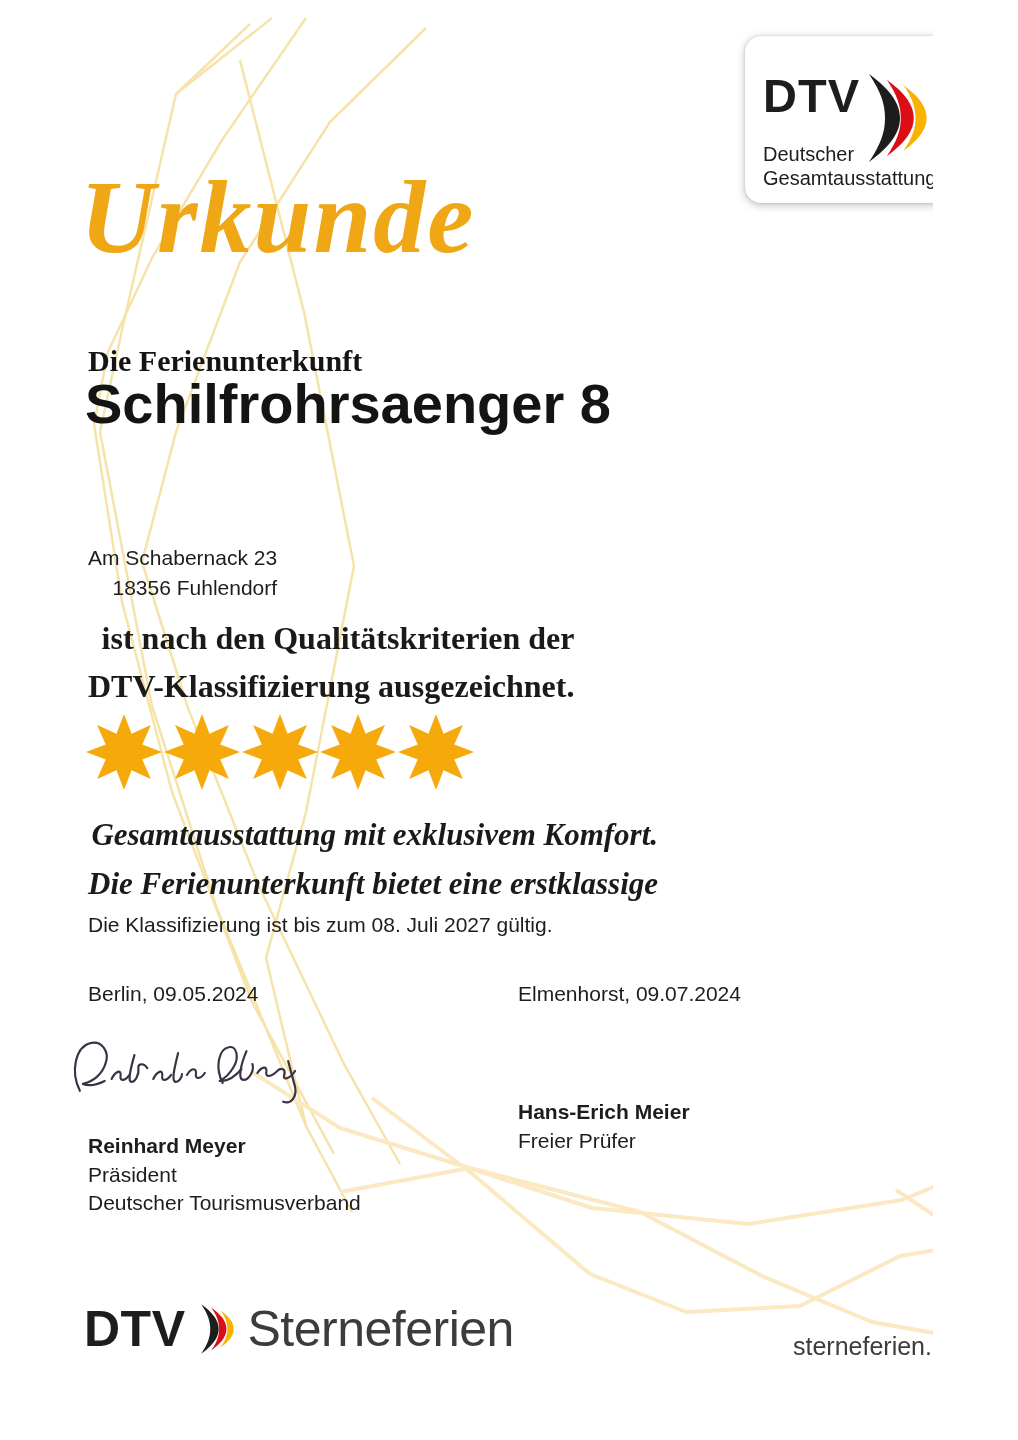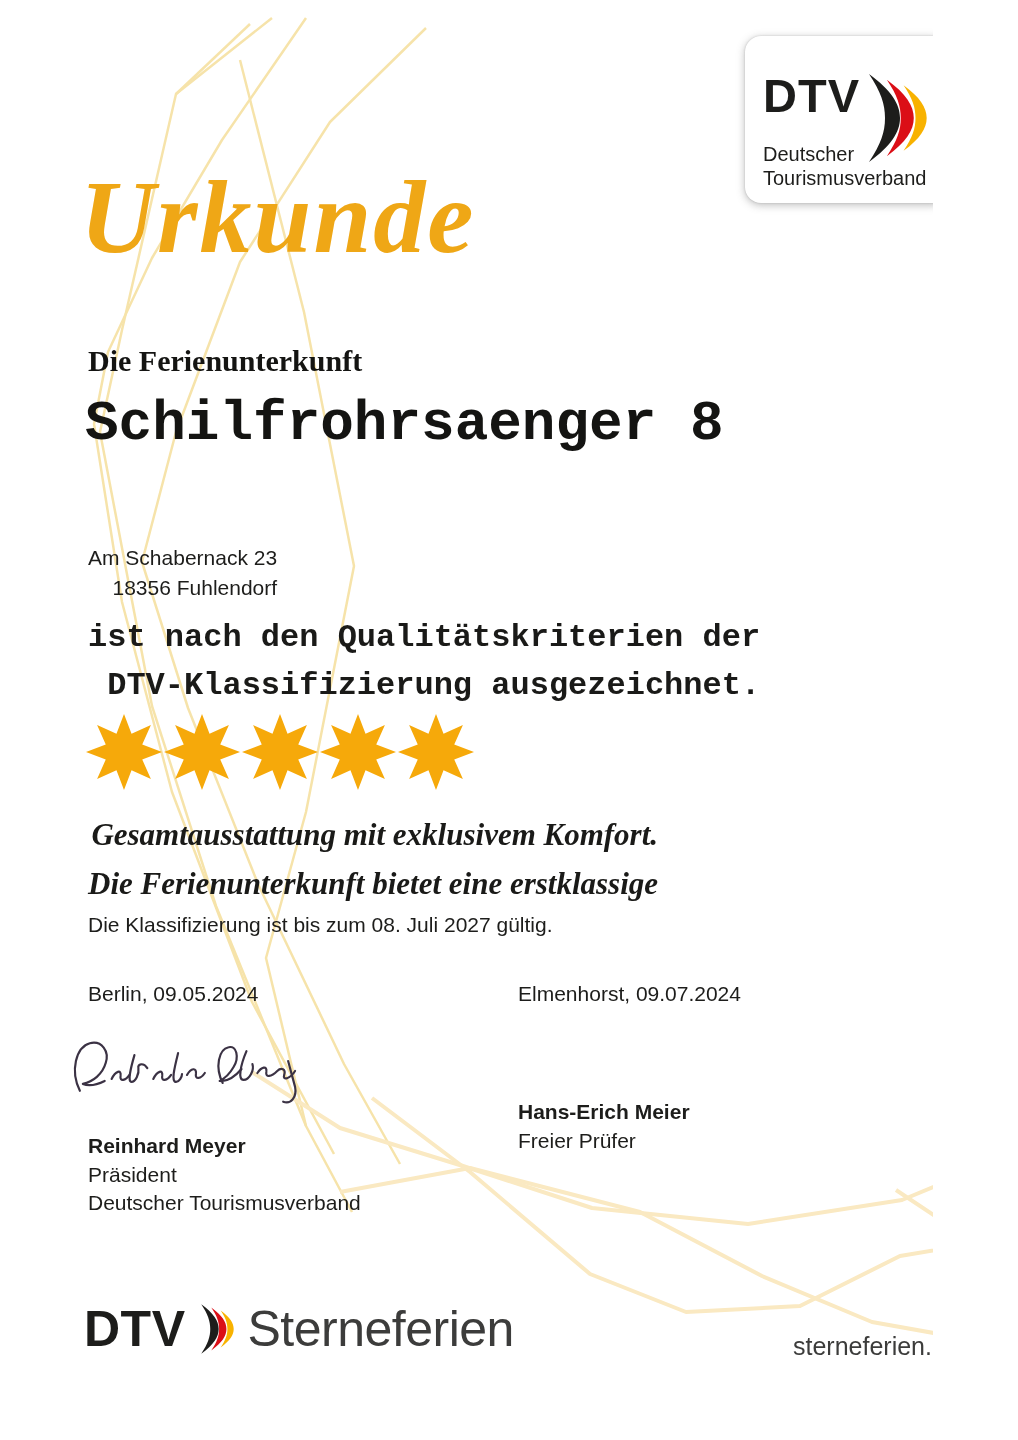--- a/index.html
+++ b/index.html
@@ -37,31 +37,31 @@
     font-size:104px;line-height:1.1;letter-spacing:2px;
     color:var(--gold-title,#efa716);
     white-space:nowrap;
   }
   .intro-label{
     left:88px;top:344px;
     font-family:"Liberation Serif", serif;
     font-weight:700;font-size:30px;color:#141412;
   }
   .property-name{
-    left:85px;top:392px;
-    font-family:Liberation Mono, monospace;
+    left:85px;top:371px;
+    font-family:Liberation Sans, sans-serif;
     font-weight:700;font-size:56px;color:#141412;
   }
   .address{
     left:88px;top:543px;
     font-size:21px;line-height:30px;color:var(--ink);white-space:nowrap;
   }
   .statement{
     left:88px;top:614px;
-    font-family:Liberation Mono, monospace;
+    font-family:Liberation Serif, serif;
     font-weight:600;font-size:32px;line-height:48px;color:#1a1a18;
   }
   .stars-row{
     position:absolute;left:86px;top:714px;
     display:flex;gap:2px;
   }
   .stars-row svg{width:76px;height:76px;display:block;}
   .quote{
     left:88px;top:810px;
     font-family:"Liberation Serif", serif;
@@ -124,21 +124,21 @@
 
   <div class="logo-box">
     <div class="logo-acronym">DTV</div>
     <svg class="logo-chevrons" viewBox="0 0 32 44">
       <path fill="var(--flag-black,#1D1D1B)" d="M2 0 C8 9 10 15 10 22 C10 29 8 35 2 44 C13 36 17.5 29 17.5 22 C17.5 15 13 8 2 0 Z"></path>
       <path fill="var(--flag-red,#DB0E16)" transform="translate(9.2,2.9) scale(0.868)" d="M2 0 C8 9 10 15 10 22 C10 29 8 35 2 44 C13 36 17.5 29 17.5 22 C17.5 15 13 8 2 0 Z"></path>
       <path fill="var(--flag-gold,#F8B200)" transform="translate(17.8,5.6) scale(0.745)" d="M2 0 C8 9 10 15 10 22 C10 29 8 35 2 44 C13 36 17.5 29 17.5 22 C17.5 15 13 8 2 0 Z"></path>
     </svg>
     <div class="logo-sub">
       <div>Deutscher</div>
-      <div>Tourismusverband</div>
+      <div>Gesamtausstattung</div>
     </div>
   </div>
 
   <h1 class="title">Urkunde</h1>
 
   <div class="abs intro-label">Die Ferienunterkunft</div>
   <div class="abs property-name">Schilfrohrsaenger 8</div>
 
   <div class="address abs">
     <div>Am Schabernack 23</div>

